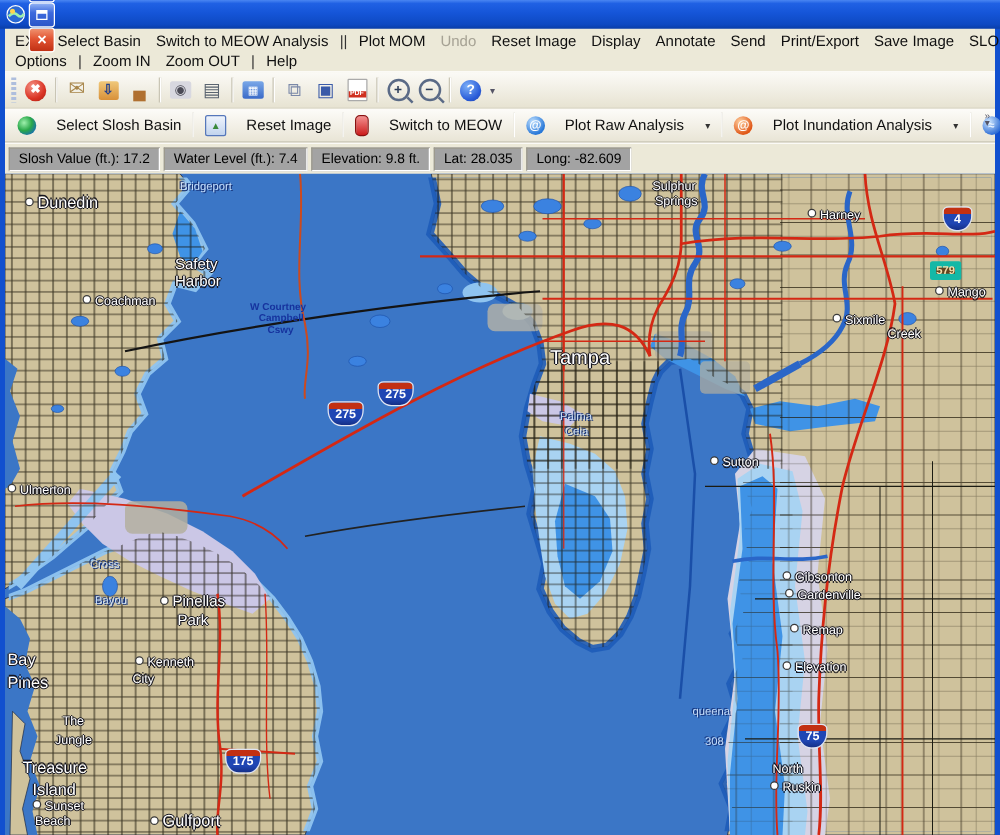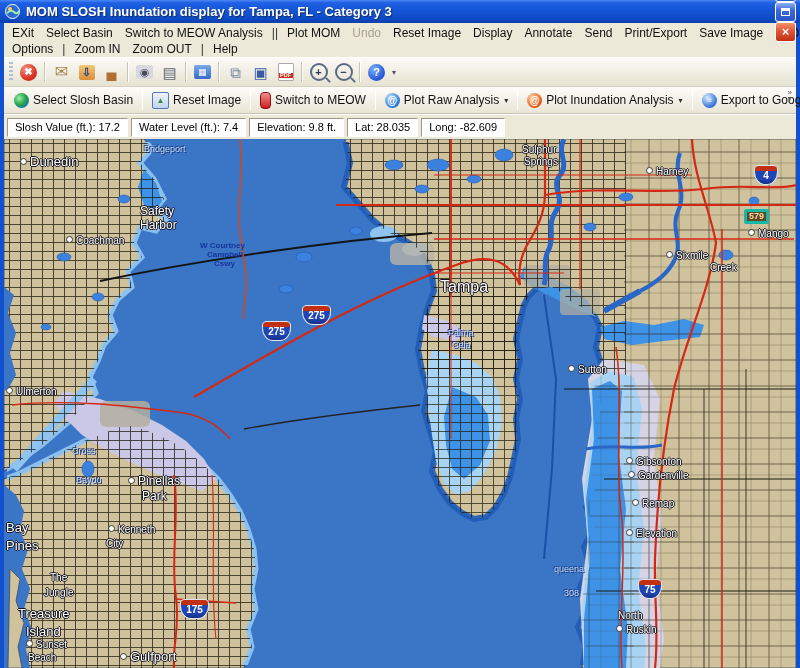--- a/index.html
+++ b/index.html
@@ -46,68 +46,67 @@
   [data-name="pdf-export-icon"] .g i{font-style:normal;background:#d03020;display:block;width:100%;text-align:center;margin-bottom:2px}
   [data-name="zoom-in-icon"] .g,[data-name="zoom-out-icon"] .g{width:14px;height:14px;border:2px solid #5a6a86;border-radius:50%;
     color:#2c3c58;font-size:11px;font-weight:bold;position:relative}
   [data-name="zoom-in-icon"] .g::after,[data-name="zoom-out-icon"] .g::after{content:"";position:absolute;width:6px;height:2px;
     background:#5a6a86;right:-5px;bottom:-2px;transform:rotate(45deg)}
   [data-name="help-icon"] .g{width:17px;height:17px;border-radius:50%;color:#fff;font-size:11px;font-weight:bold;
     background:radial-gradient(circle at 35% 30%,#7cb0f8,#2a5cd8 65%,#1a3fa8)}
   
   .toolbar2{height:26px;display:flex;align-items:center;padding-left:4px;position:relative;
     background:linear-gradient(180deg,#fdfcf9,#e9e5d6);border-bottom:1px solid #c9c5b5}
-  .tb2-btn{display:flex;align-items:center;gap:4px;padding:2px 6px;background:none;border:0;
+  .tb2-btn{display:flex;align-items:center;gap:16px;padding:2px 6px;background:none;border:0;
     font-family:"Liberation Sans",sans-serif;font-size:12px;color:#101010;white-space:nowrap}
   .tb2-ic{width:15px;height:15px;border-radius:50%;display:flex;align-items:center;justify-content:center;flex:none}
   .dd{font-size:8px;color:#333;margin-left:1px}
   [data-name="globe-icon"]{background:radial-gradient(circle at 35% 35%,#9ef0ac,#2aa84a 45%,#1565c0 85%)}
   [data-name="reset-image-icon"]{border-radius:2px;background:linear-gradient(#eef3fc,#c2d4ee);border:1px solid #5577bb;color:#3a8a3a;font-size:8px}
   [data-name="meow-gauge-icon"]{width:9px;height:15px;border-radius:4px;background:linear-gradient(180deg,#f49090,#cc1c1c);border:1px solid #8a1010}
   [data-name="raw-analysis-cyclone-icon"]{background:radial-gradient(circle at 35% 30%,#bfe0ff,#2878d8 70%);color:#fff;font-size:10px;font-weight:bold}
   [data-name="inundation-cyclone-icon"]{background:radial-gradient(circle at 35% 30%,#ffd0a0,#e05818 70%);color:#fff;font-size:10px;font-weight:bold}
   [data-name="google-earth-icon"]{background:radial-gradient(circle at 35% 30%,#cfe8ff,#2a6ad4 75%);color:#eaf4ff;font-size:9px;font-weight:bold}
   .tb2-ovf{position:absolute;right:4px;top:3px;display:flex;flex-direction:column;align-items:center;font-size:8px;line-height:6px;color:#556}
   
   .statusbar{height:24px;display:flex;align-items:center;padding-left:3px;background:#ece9d8;border-top:1px solid #fff}
   .sb-cell{height:17px;line-height:16px;font-size:11px;padding:0 7px;margin-right:3px;white-space:nowrap;color:#000;
-    border:1px solid;border-color:#9d9a8d #fff #fff #9d9a8d;background:#ffffff}
+    border:1px solid;border-color:#9d9a8d #fff #fff #9d9a8d;background:#a3a3a3}
   
   .map{position:relative;width:792px;height:529px;overflow:hidden;background:#3b76c6}
   .map svg{position:absolute;left:0;top:0}
   .mlbl{position:absolute;font-weight:normal;color:#fff;white-space:nowrap;line-height:1;
     text-shadow:-1px 0 0 #14141e,1px 0 0 #14141e,0 -1px 0 #14141e,0 1px 0 #14141e}
   .lbl-xl{font-size:16px}.lbl-lg{font-size:13px}.lbl-md{font-size:12px}.lbl-sm{font-size:10px}
   .lbl-water{color:#c6dcf8;font-size:9px;text-shadow:1px 1px 0 #16337a,-1px -1px 0 #16337a}
   .lbl-blue{color:#16339e;font-size:8px;font-weight:bold;text-shadow:none}
   .has-dot::before{content:"";display:inline-block;width:5px;height:5px;border-radius:50%;background:#fff;
     border:1px solid #3a3a3a;margin-right:3px;vertical-align:1px}
   .shield{position:absolute;box-sizing:border-box;display:flex;align-items:flex-end;justify-content:center;
     color:#fff;font-weight:bold;font-size:10px;border:1px solid #dfe4f2}
   .shield.interstate{width:24px;height:20px;padding-bottom:3px;
     background:linear-gradient(180deg,#c23012 0 27%,#1f46b4 27% 70%,#152f86 100%);
     border-radius:5px 5px 11px 11px/4px 4px 13px 13px}
   .shield.interstate.wide{width:29px}
-  .shield.state{width:25px;height:15px;align-items:center;background:#63461f;border:3px solid #14b8a6;
+  .shield.state{width:25px;height:15px;align-items:center;background:#63461f;border:5px solid #14b8a6;
     border-radius:2px;color:#f2deac;font-size:9px}
   .shield span{line-height:1}
 </style>
 </head>
 <body>
 
 <div class="window" data-name="app-window">
   <div class="titlebar" data-name="title-bar">
     <span class="app-ico" data-name="app-icon">
       <svg width="15" height="15" viewBox="0 0 15 15">
         <circle cx="7.5" cy="7.5" r="7" fill="#2a6ad4" stroke="#fff" stroke-width="1"></circle>
         <path d="M2,9 Q6,5 9,8 T14,7" stroke="#9ef0ac" stroke-width="2" fill="none"></path>
         <circle cx="5" cy="5" r="2" fill="#ffd34d"></circle>
       </svg>
     </span>
-    <span class="title-text" data-name="window-title">MOM SLOSH Inundation display for Tampa, FL - Category 3</span>
     <span class="win-btns" data-name="window-controls">
       <span class="wb wb-min" data-name="minimize-button"></span>
       <span class="wb wb-max" data-name="maximize-button">
           <i class="g-max" data-name="maximize-icon"></i>
         </span>
       <span class="wb wb-close" data-name="close-button">
           <span data-name="close-icon">×</span>
         </span>
     </span>
   </div>

